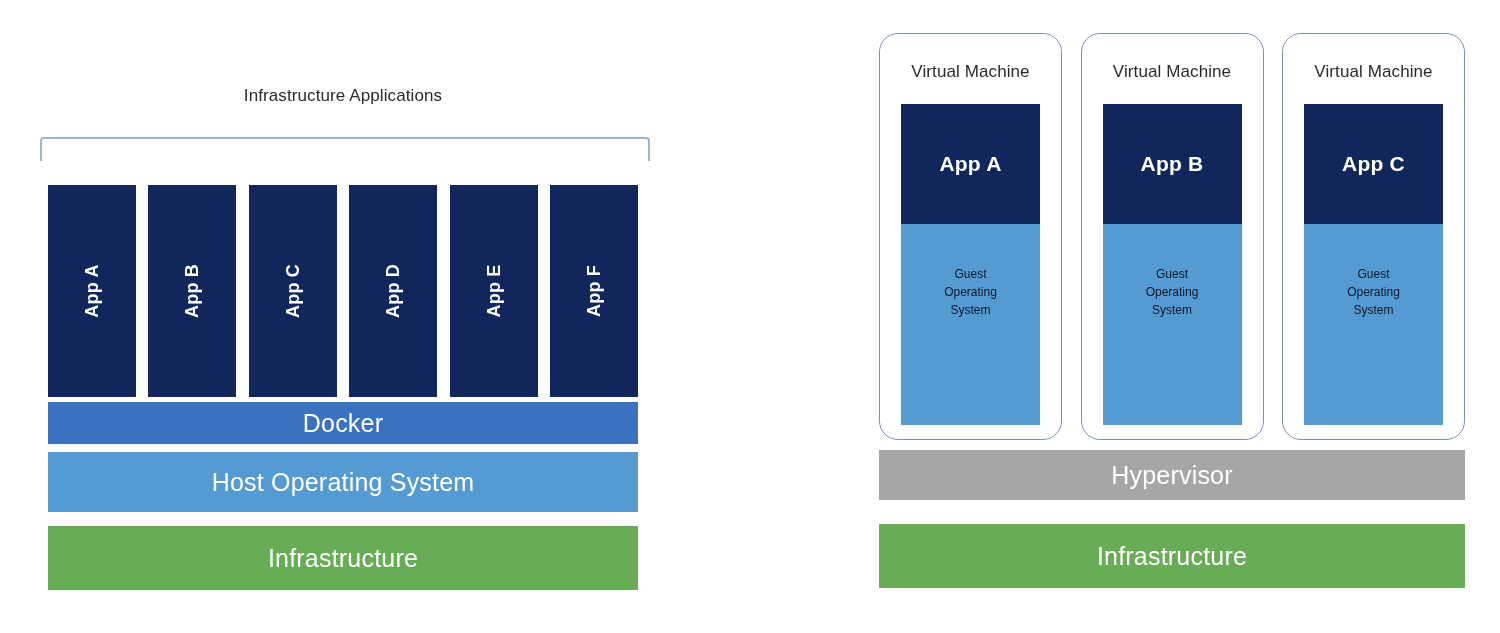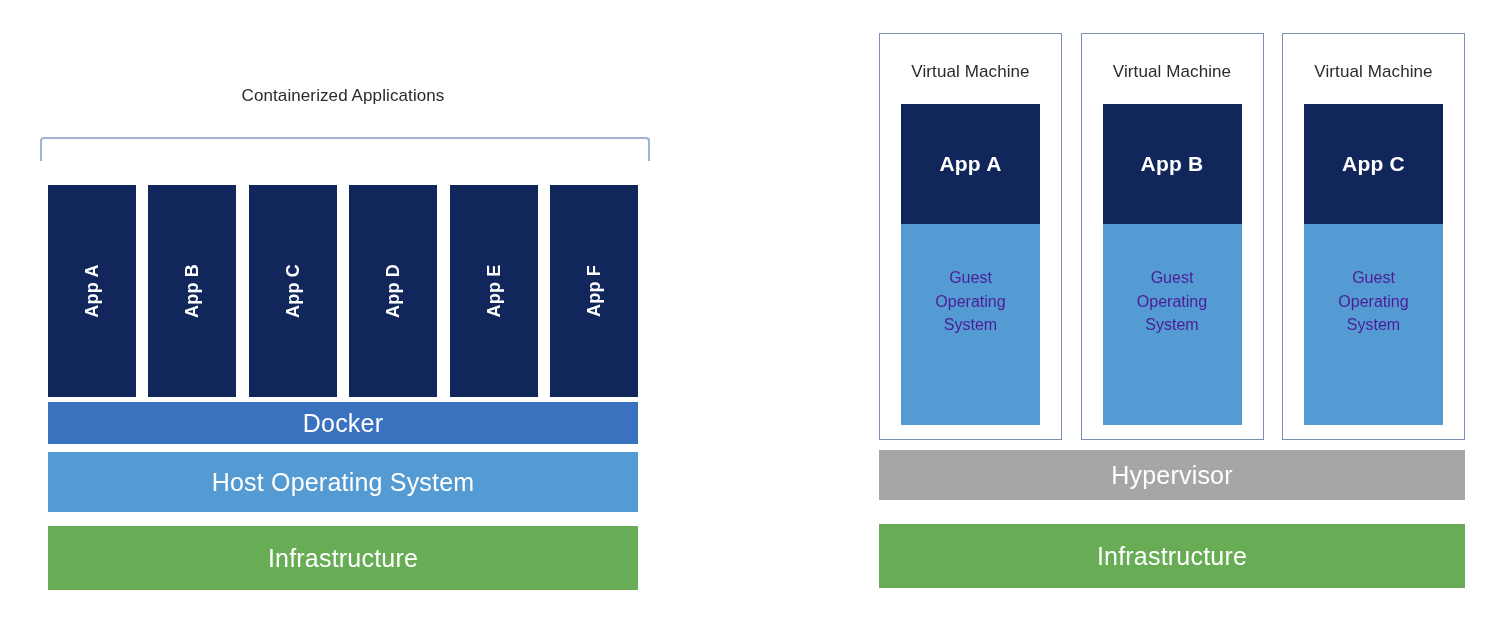--- a/index.html
+++ b/index.html
@@ -115,21 +115,21 @@
     top: 33px;
     width: 586px;
     height: 407px;
     display: flex;
     justify-content: space-between;
   }
   .vm-panel {
     width: 183px;
     height: 407px;
     border: 1.6px solid #7d8fb3;
-    border-radius: 0;
+    border-radius: 19px;
     background: #ffffff;
     box-sizing: border-box;
     position: relative;
     display: flex;
     flex-direction: column;
     align-items: center;
   }
   .vm-panel-title {
     margin-top: 28px;
     font-size: 17px;
@@ -152,22 +152,22 @@
     font-size: 21px;
     font-weight: bold;
     display: flex;
     align-items: center;
     justify-content: center;
     letter-spacing: .2px;
   }
   .vm-guest {
     flex: 1 1 auto;
     background: #549bd4;
-    color: #4c1d95;
-    font-size: 16px;
+    color: #0f172a;
+    font-size: 12px;
     line-height: 1.48;
     text-align: center;
     padding-top: 42px;
     box-sizing: border-box;
   }
 
   .layer-bar-right {
     position: absolute;
     left: 879px;
     width: 586px;
@@ -188,21 +188,21 @@
     top: 524px;
     height: 64px;
     background: #68ad55;
   }
 </style>
 </head>
 <body>
 
 <div class="stage">
 
-  <div class="containerized-title">Containerized Applications</div>
+  <div class="containerized-title">Infrastructure Applications</div>
 
   <div class="bracket"></div>
 
   <div class="app-row">
     <div class="app-col">
       <span class="app-col-label">App A</span>
     </div>
     <div class="app-col">
       <span class="app-col-label">App B</span>
     </div>

